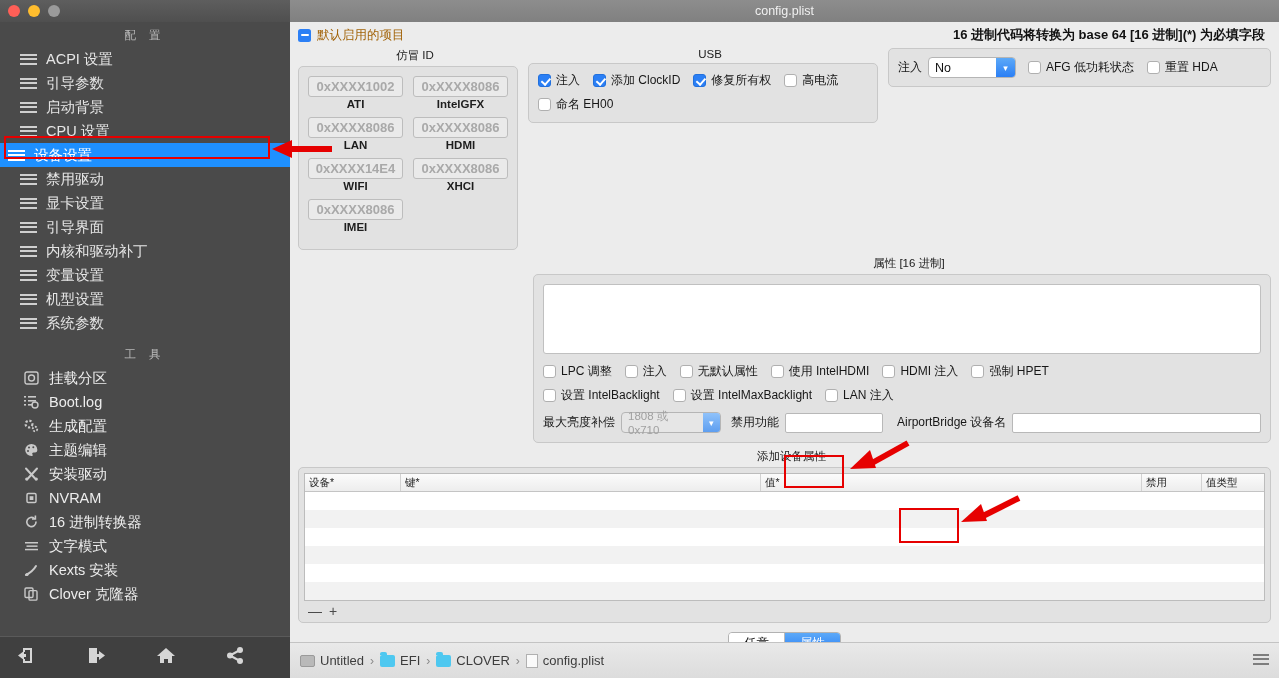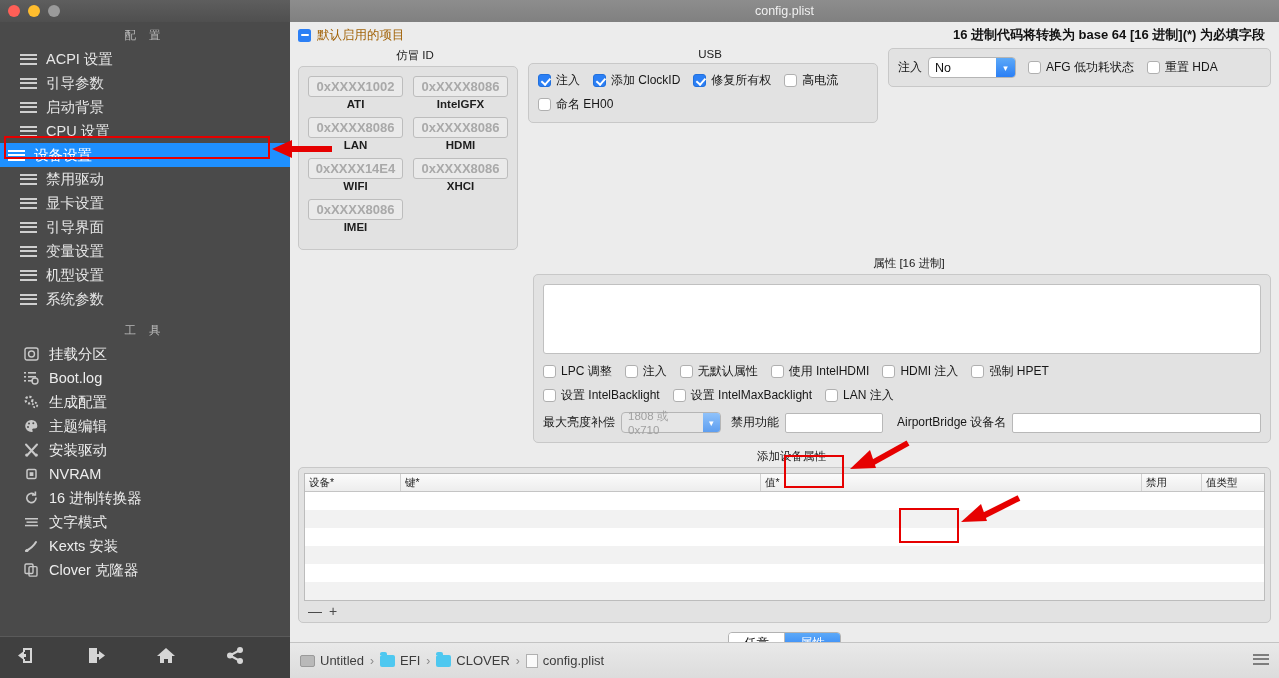--- a/index.html
+++ b/index.html
@@ -299,20 +299,28 @@
           </span>
           <span>显卡设置</span>
         </div>
         <div class="nav-item">
           <span class="nav-ico">
             <i></i>
             <i></i>
             <i></i>
           </span>
           <span>引导界面</span>
+        </div>
+        <div class="nav-item">
+          <span class="nav-ico">
+            <i></i>
+            <i></i>
+            <i></i>
+          </span>
+          <span>内核和驱动补丁</span>
         </div>
         <div class="nav-item">
           <span class="nav-ico">
             <i></i>
             <i></i>
             <i></i>
           </span>
           <span>变量设置</span>
         </div>
         <div class="nav-item">

